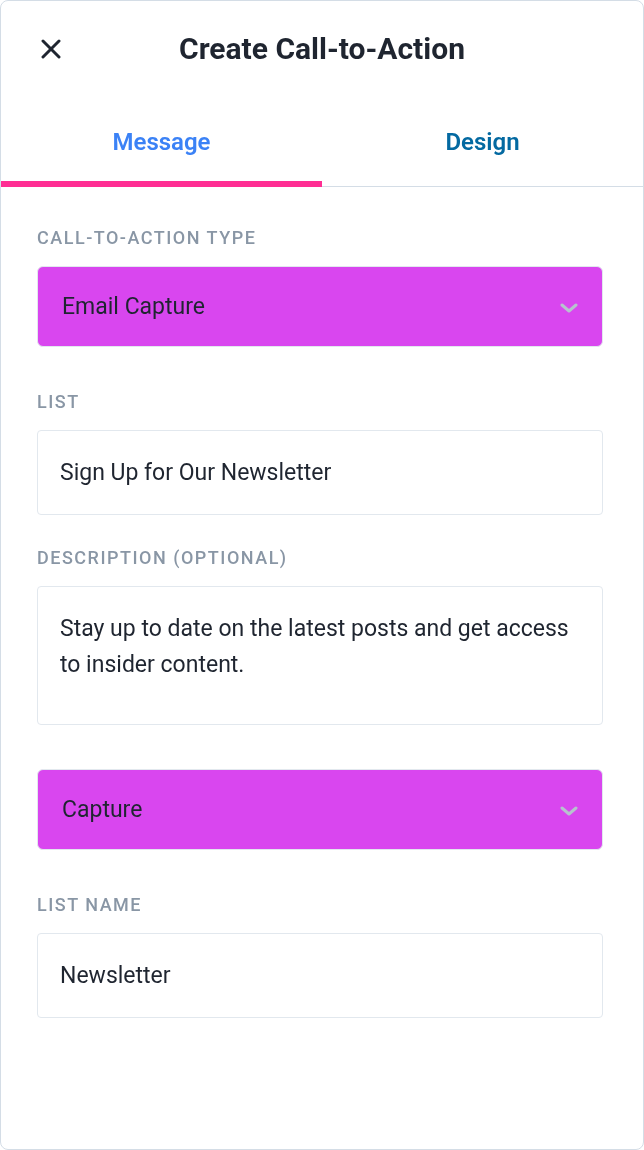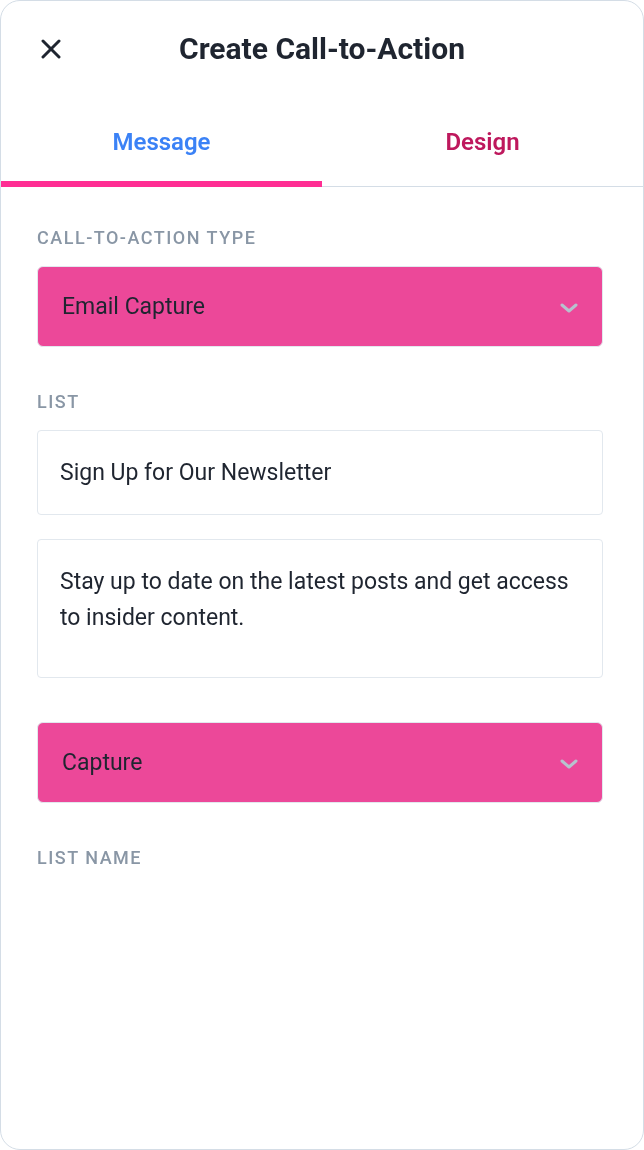--- a/index.html
+++ b/index.html
@@ -10,21 +10,21 @@
     body {
       font-family: -apple-system, BlinkMacSystemFont, "Segoe UI", Roboto, Helvetica, Arial, sans-serif;
       background: #fff;
       width: 644px;
       height: 1150px;
     }
     .panel {
       width: 644px;
       height: 1150px;
       border: 1px solid #d4dde6;
-      border-radius: 20px;
+      border-radius: 8px;
       background: #fff;
       display: flex;
       flex-direction: column;
     }
     .header {
       display: flex;
       align-items: center;
       padding: 30px 36px 28px 36px;
     }
     .close-btn {
@@ -53,21 +53,21 @@
       padding: 34px 0 30px 0;
       font-size: 24px;
       font-weight: 600;
       cursor: pointer;
       position: relative;
     }
     .tab-active {
       color: #3b82f6;
     }
     .tab-inactive {
-      color: #be185d;
+      color: #0369a1;
     }
     .tab-active::after {
       content: "";
       position: absolute;
       left: 0;
       right: 0;
       bottom: -1px;
       height: 6px;
       background: #ff2e93;
     }
@@ -79,42 +79,42 @@
     .field-label {
       font-size: 18px;
       letter-spacing: 1.5px;
       color: #8996a5;
       margin-bottom: 18px;
       font-weight: 500;
     }
     .select-control {
       border: 1px solid #e2e8ee;
       border-radius: 6px;
-      background: #ec4899;
+      background: #d946ef;
       padding: 26px 24px;
       font-size: 23px;
       color: #1f2530;
       display: flex;
       align-items: center;
       justify-content: space-between;
       cursor: pointer;
       margin-bottom: 44px;
       text-align: right;
     }
     .input-control {
       border: 1px solid #e2e8ee;
       border-radius: 4px;
       background: #fff;
       padding: 28px 22px;
       font-size: 23px;
       color: #1f2530;
       width: 100%;
       outline: none;
       font-family: inherit;
-      margin-bottom: 24px;
+      margin-bottom: 32px;
     }
     .textarea-control {
       border: 1px solid #e2e8ee;
       border-radius: 4px;
       background: #fff;
       padding: 24px 22px 42px 22px;
       font-size: 23px;
       color: #1f2530;
       width: 100%;
       outline: none;
@@ -162,28 +162,30 @@
       <span class="chevron-down">
         <svg width="18" height="12" viewBox="0 0 18 12">
           <polyline points="2,3 9,9 16,3" fill="none" stroke="#b7c2ce" stroke-width="3" stroke-linecap="round" stroke-linejoin="round"></polyline>
         </svg>
       </span>
     </div>
 
     <div class="field-label">LIST</div>
     <input type="text" class="input-control" value="Sign Up for Our Newsletter" style="">
 
+    <div class="field-label">DESCRIPTION (OPTIONAL)</div>
     <textarea class="textarea-control" rows="2" style="">Stay up to date on the latest posts and get access to insider content.</textarea>
 
     <div class="select-control">
       <span>Capture</span>
       <span class="chevron-down">
         <svg width="18" height="12" viewBox="0 0 18 12">
           <polyline points="2,3 9,9 16,3" fill="none" stroke="#b7c2ce" stroke-width="3" stroke-linecap="round" stroke-linejoin="round"></polyline>
         </svg>
       </span>
     </div>
 
     <div class="field-label">LIST NAME</div>
+    <input type="text" class="input-control last-input" value="Newsletter" style="">
 
   </div>
 
 </div>
 
 </body></html>

